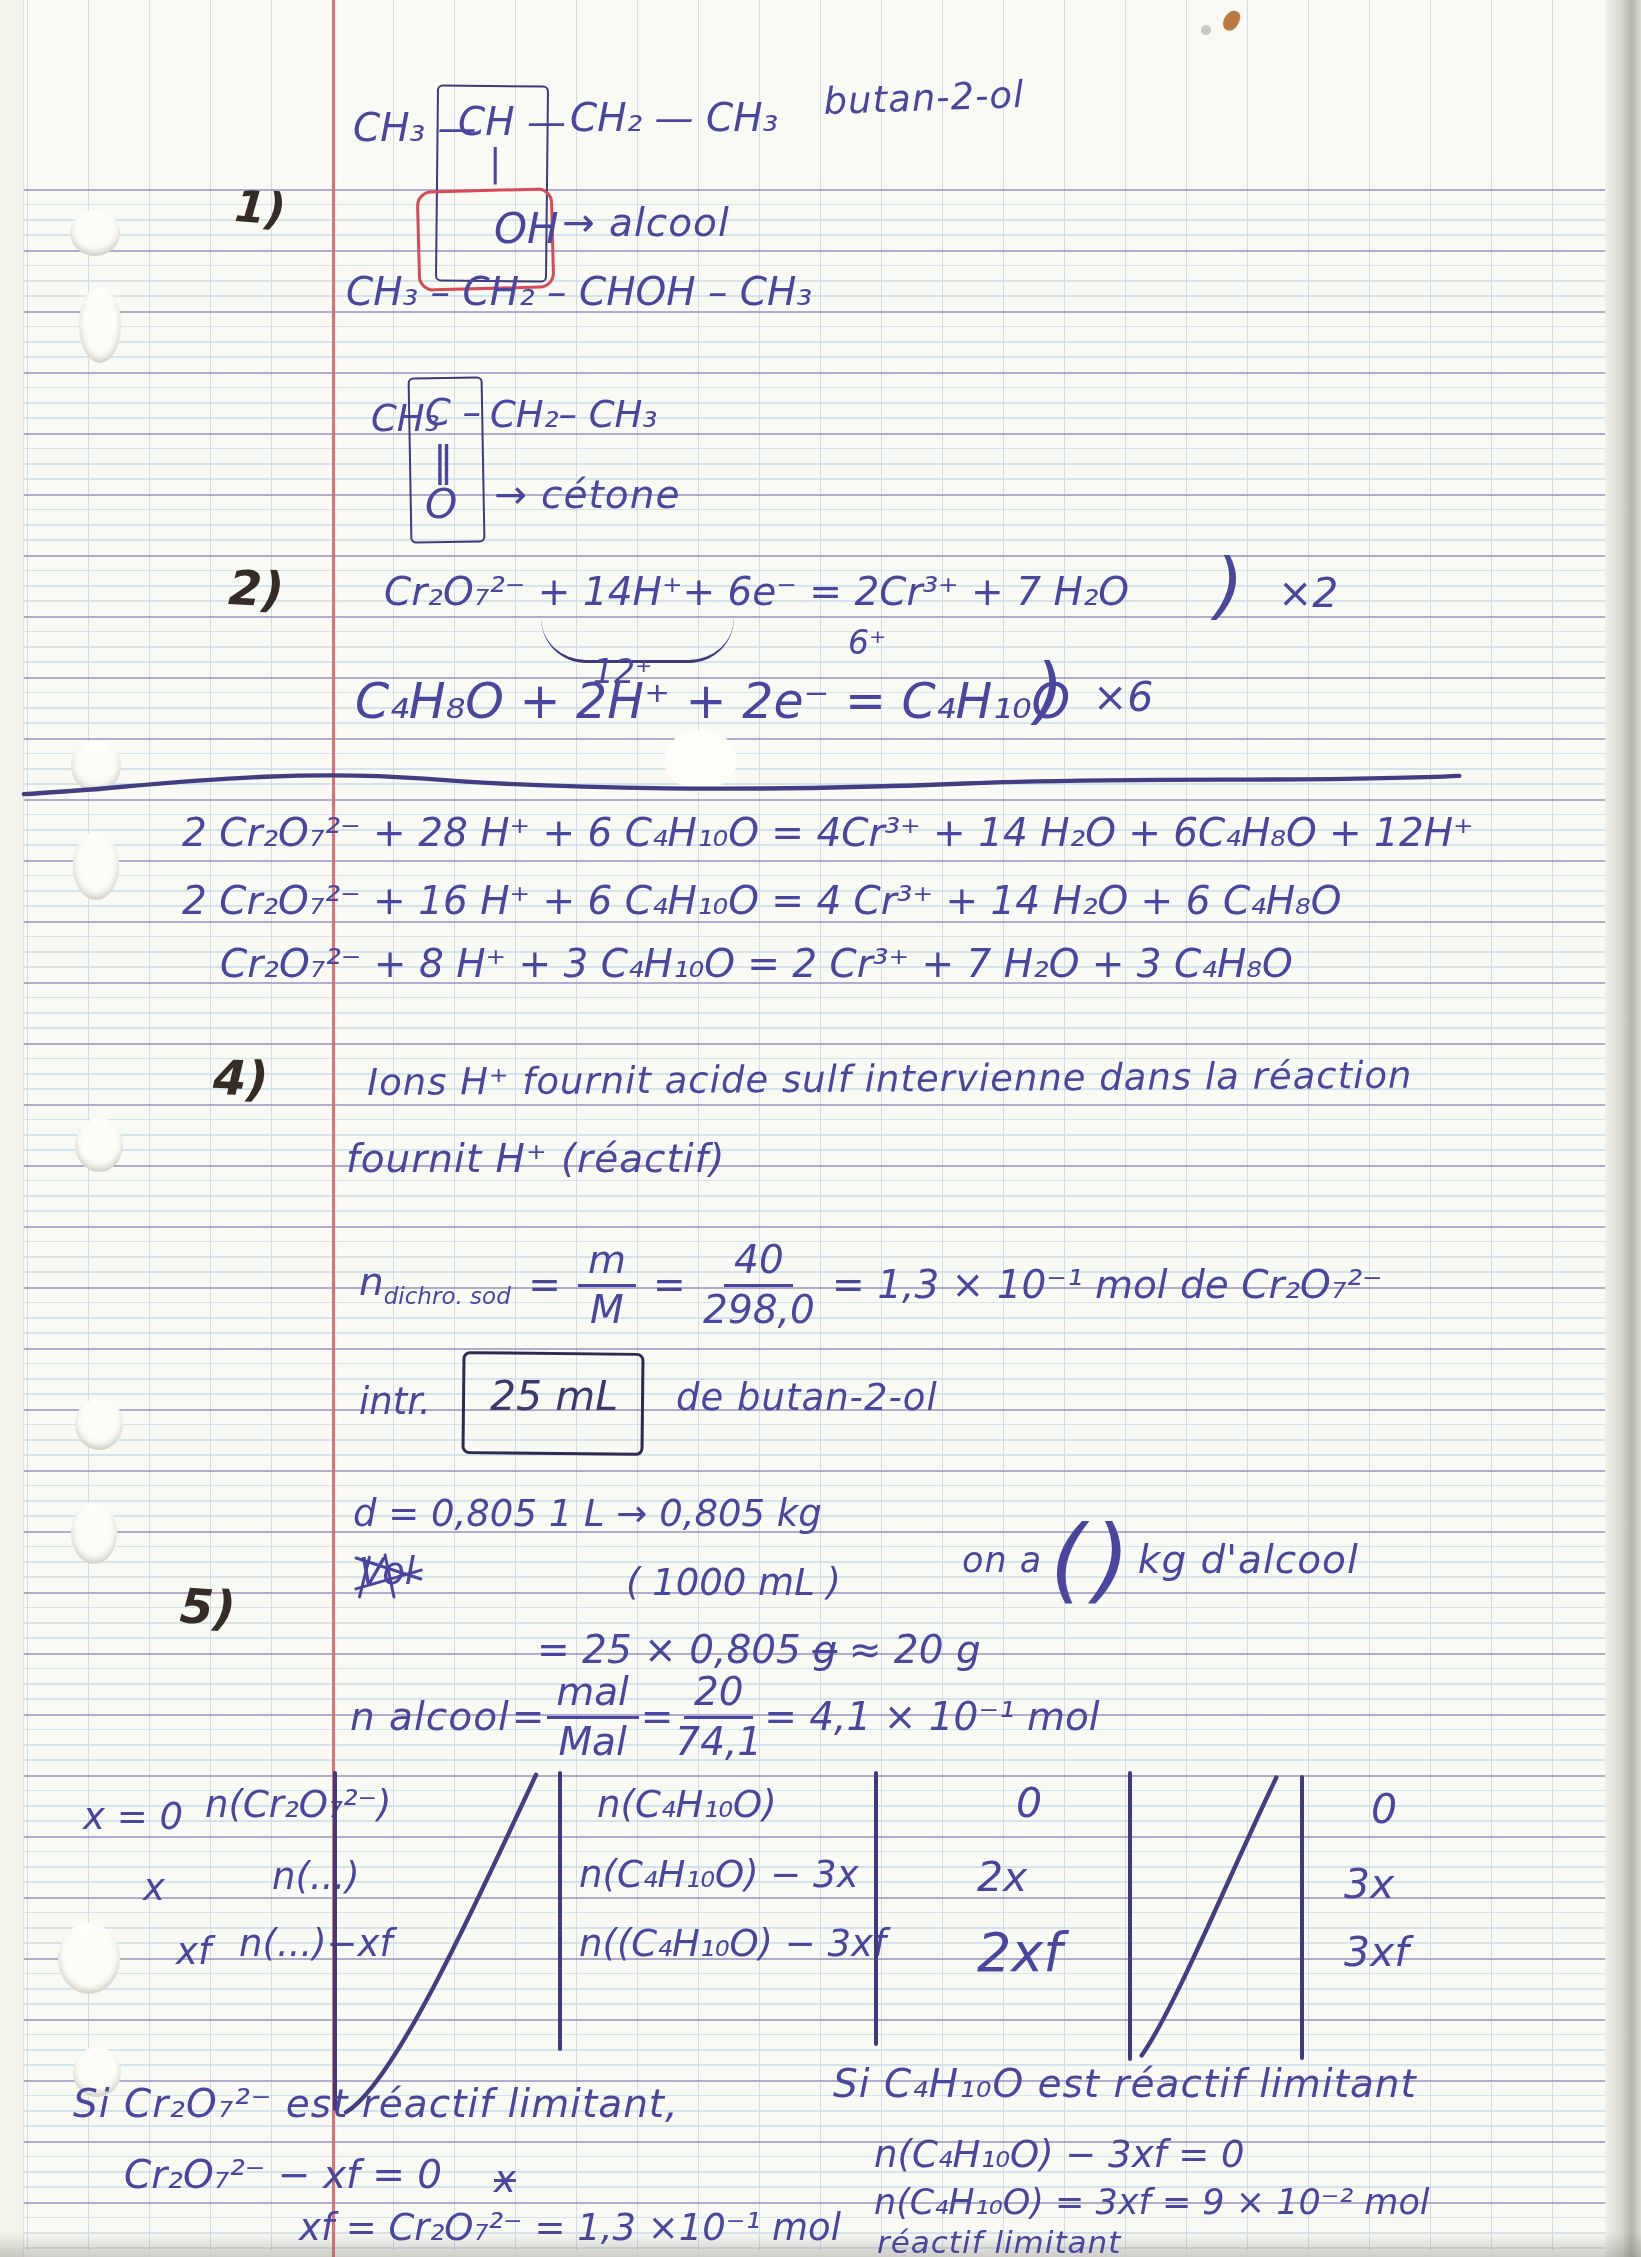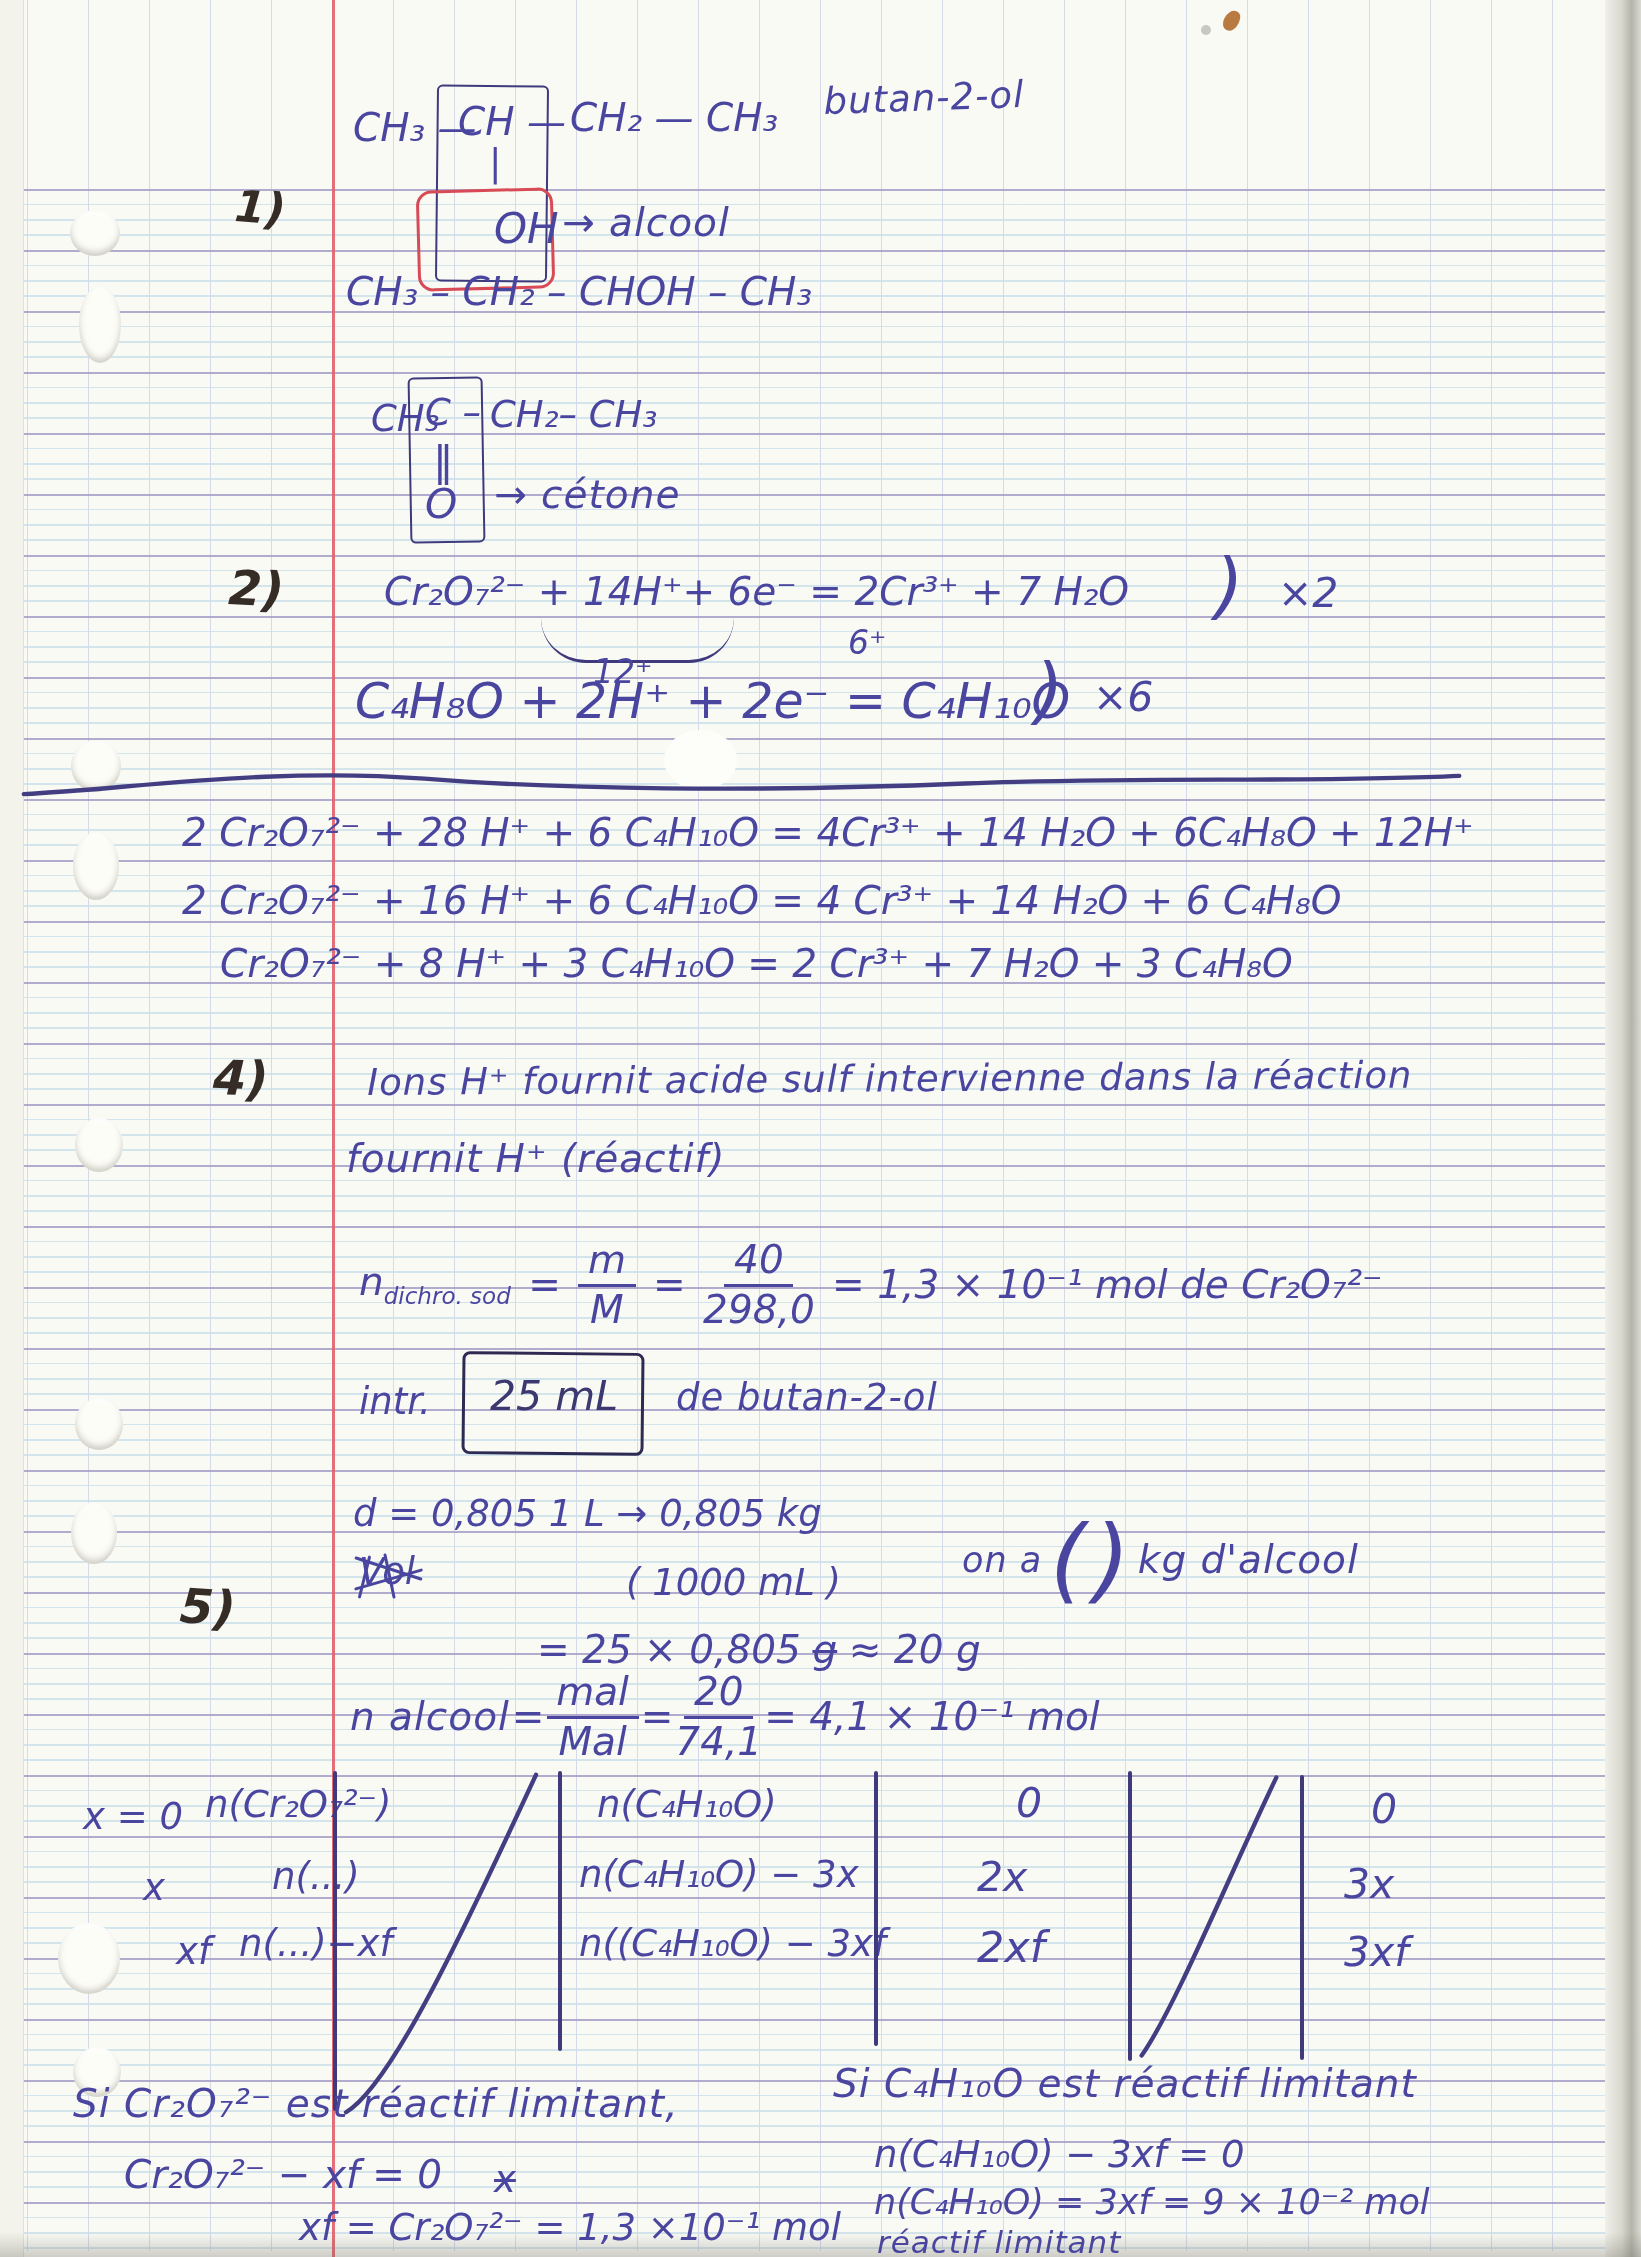--- a/index.html
+++ b/index.html
@@ -185,21 +185,21 @@
   </svg>
   <div class="vr" style="left:558px;top:1771px;height:280px;"></div>
 
   <div class="t" style="left:597px;top:1786px;font-size:37px;">n(C₄H₁₀O)</div>
   <div class="t" style="left:579px;top:1856px;font-size:37px;">n(C₄H₁₀O) − 3x</div>
   <div class="t" style="left:579px;top:1925px;font-size:37px;">n((C₄H₁₀O) − 3xf</div>
 
   <div class="vr" style="left:874px;top:1771px;height:275px;"></div>
   <div class="t" style="left:1016px;top:1782px;font-size:41px;">0</div>
   <div class="t" style="left:977px;top:1856px;font-size:41px;">2x</div>
-  <div class="t" style="left:977px;top:1925px;font-size:43px;">2xf</div>
+  <div class="t" style="left:977px;top:1925px;font-size:54px;">2xf</div>
 
   <div class="vr" style="left:1128px;top:1771px;height:290px;"></div>
   <svg class="layer" style="left:1132px;top:1771px;" width="154" height="290" viewBox="0 0 160 300">
     <path d="M10,295 C45,245 100,110 150,6" stroke="#433e82" stroke-width="4.5" fill="none" stroke-linecap="round"></path>
   </svg>
   <div class="vr" style="left:1300px;top:1775px;height:285px;"></div>
 
   <div class="t" style="left:1371px;top:1788px;font-size:41px;">0</div>
   <div class="t" style="left:1344px;top:1863px;font-size:41px;">3x</div>
   <div class="t" style="left:1344px;top:1931px;font-size:41px;">3xf</div>

